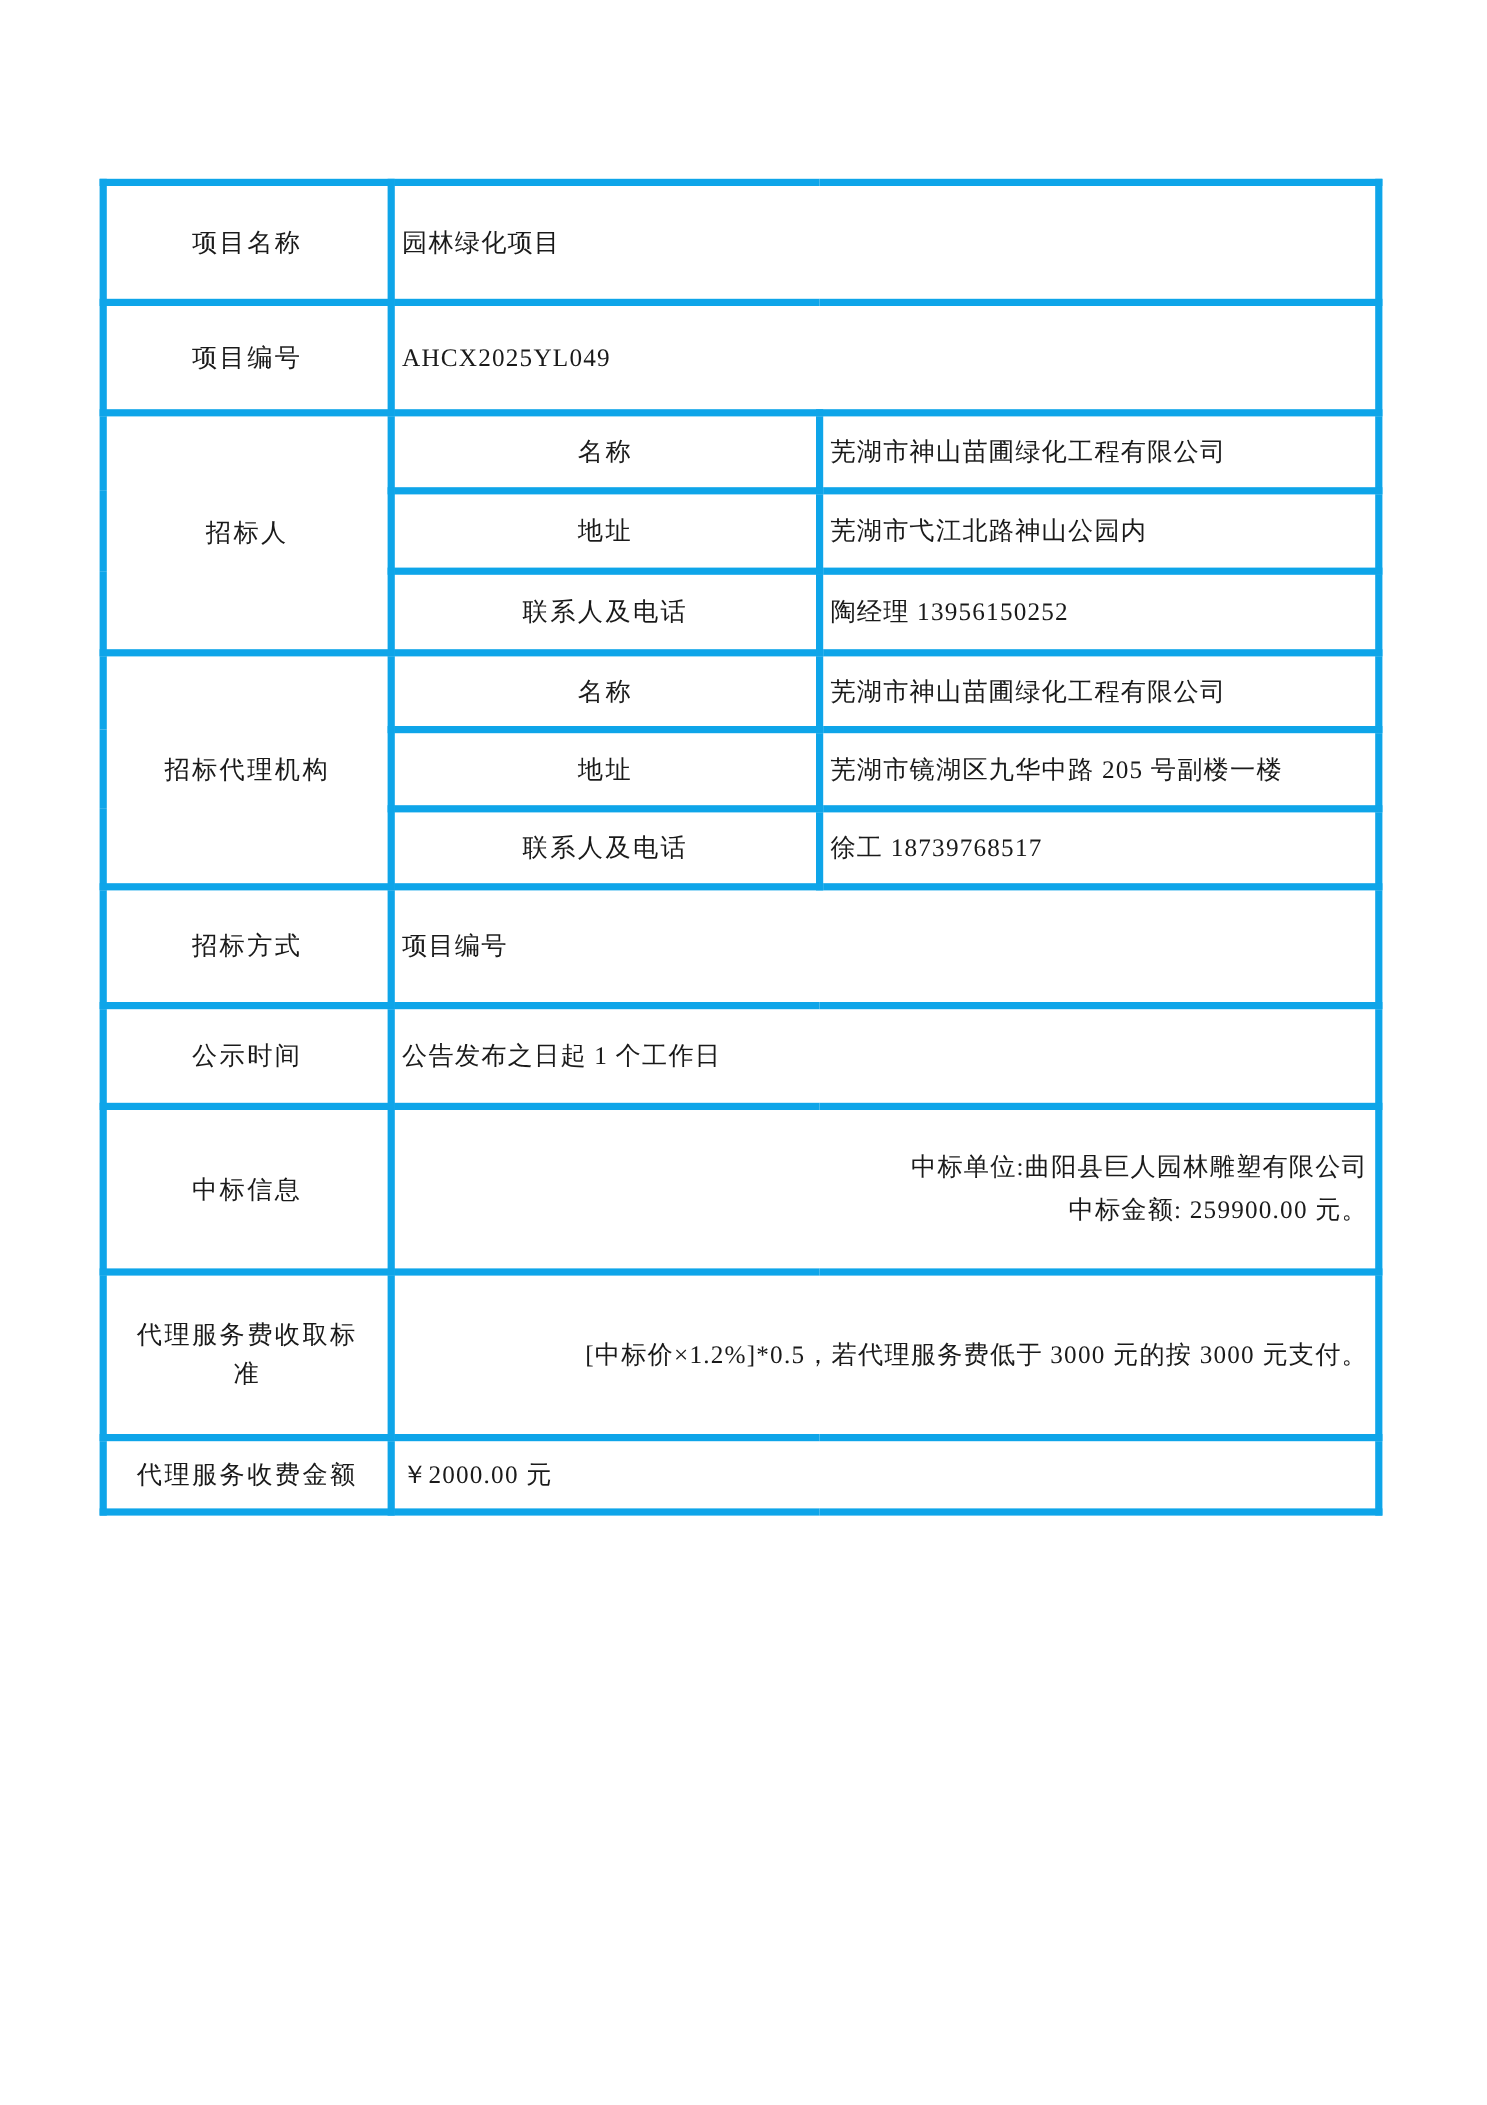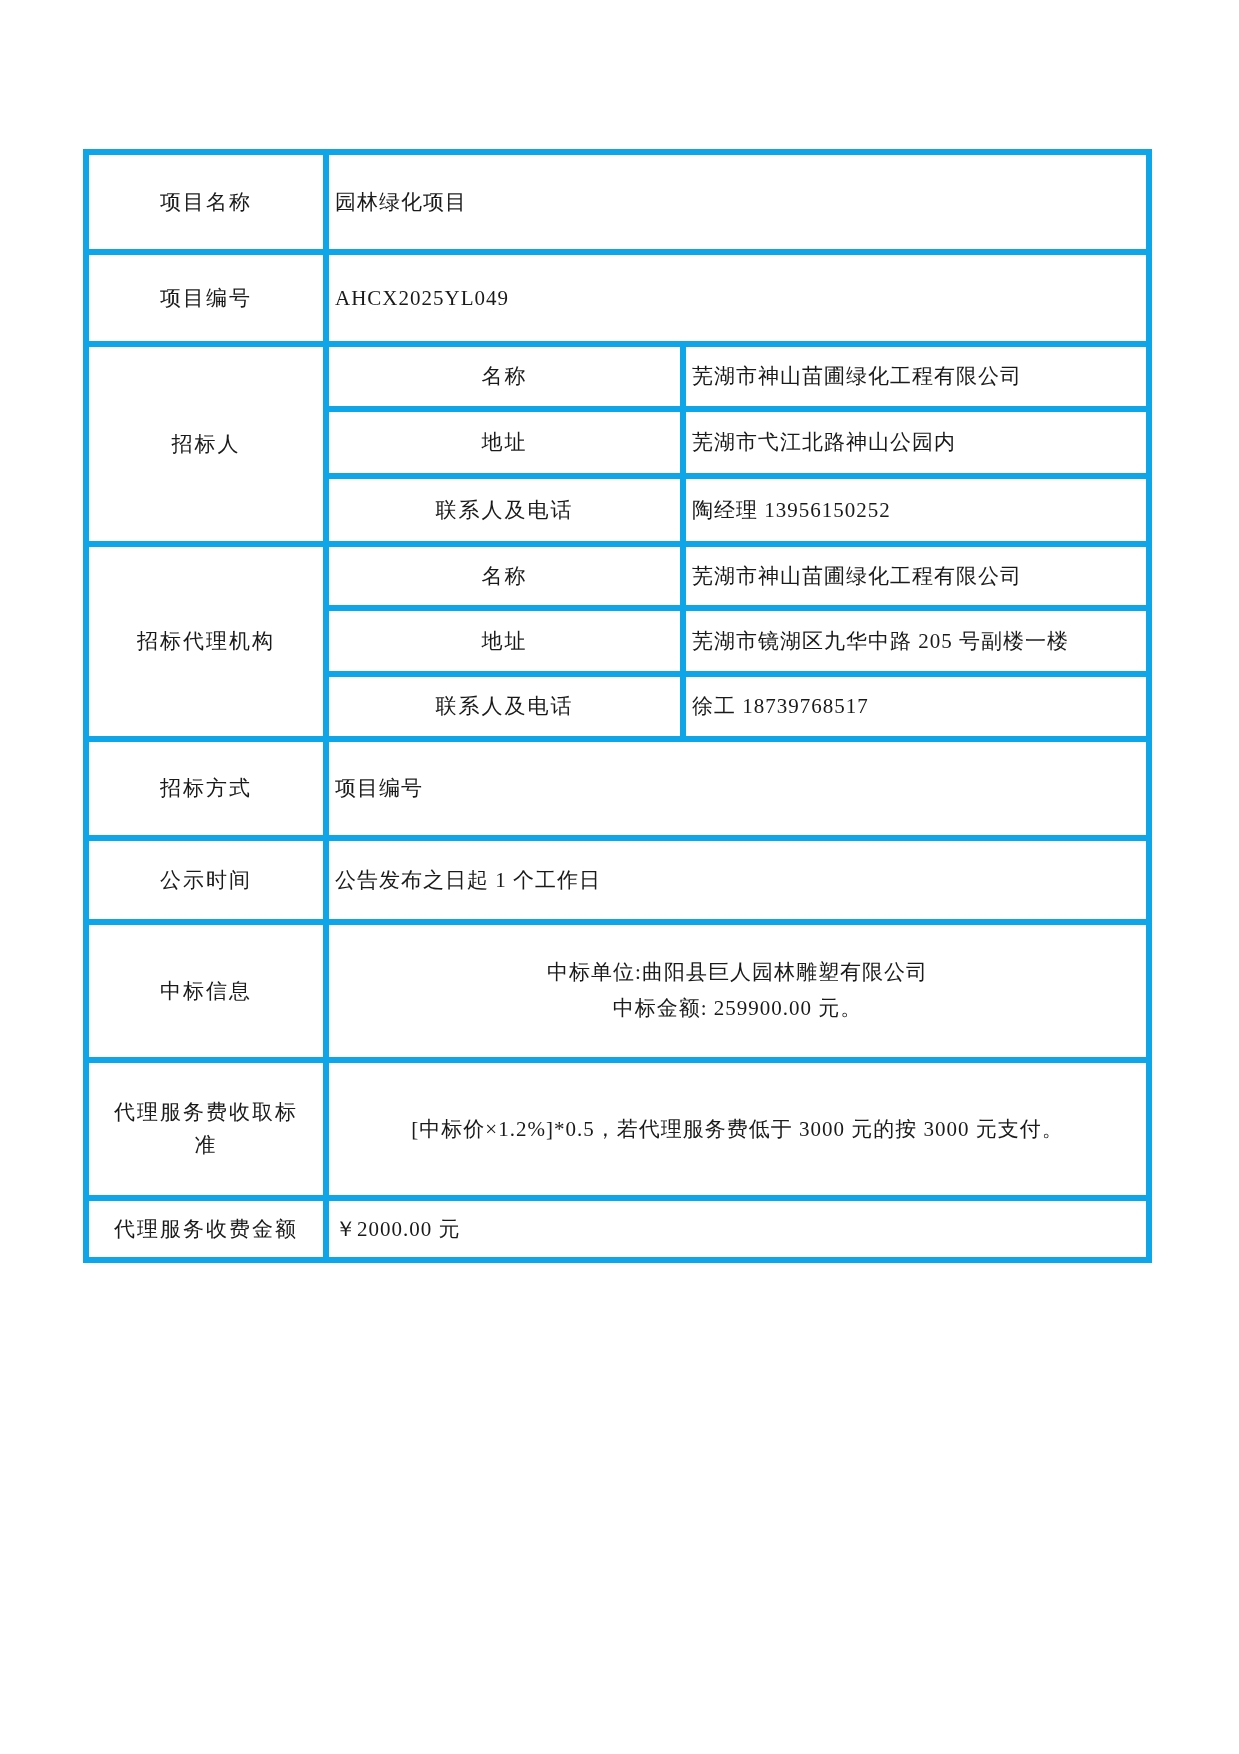--- a/index.html
+++ b/index.html
@@ -38,21 +38,21 @@
   td.lbl.wrap {
     padding-left: 20px;
     padding-right: 20px;
     text-align: center;
   }
   td.val {
     text-align: left;
     letter-spacing: 1px;
   }
   td.val-left {
-    text-align: center;
+    text-align: right;
     letter-spacing: 1px;
     padding-left: 14px;
     padding-right: 14px;
     margin-left: 32px;
   }
   td.val-left .line {
     display: block;
     line-height: 1.7;
   }
 </style>

